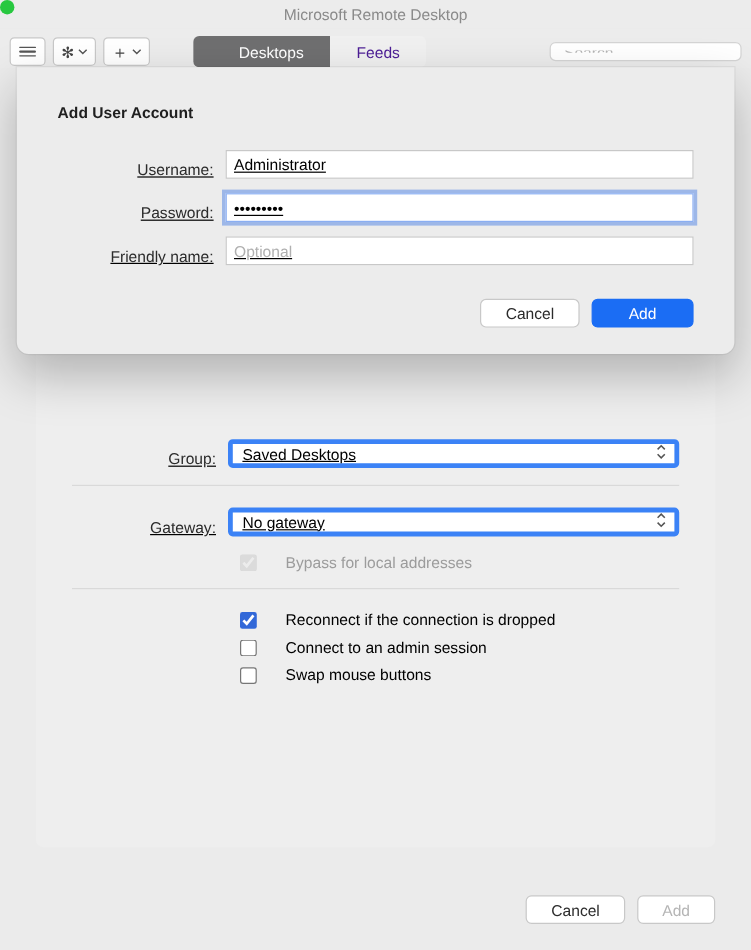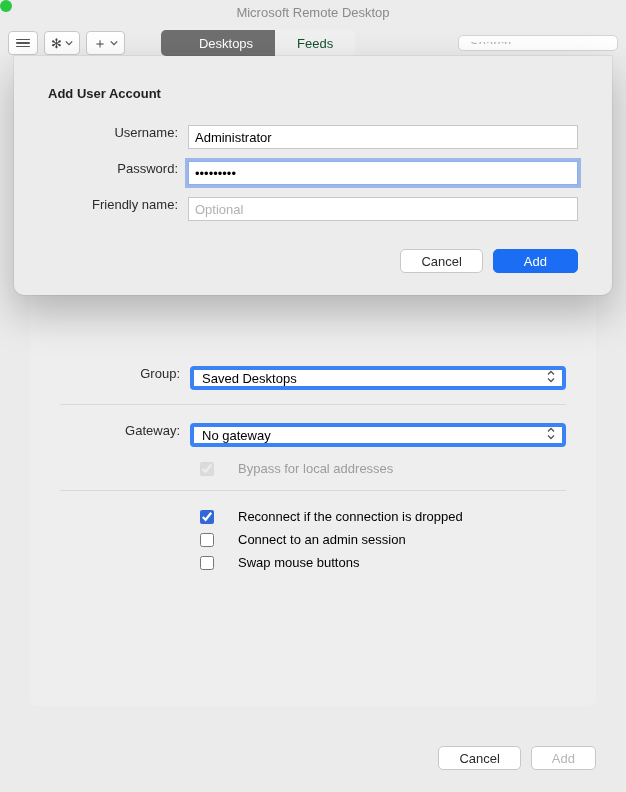--- a/index.html
+++ b/index.html
@@ -56,21 +56,21 @@
       overflow: hidden;
       height: 26px;
       margin-left: 30px;
     }
     .seg-item {
       padding: 0 22px;
       display: flex;
       align-items: center;
       font-size: 13px;
       background: #f0f0f0;
-      color: #14532d;
+      color: #4c1d95;
     }
     .seg-item.active { background: #6f6f70; color: #fff; padding-left: 38px; }
     .search-wrap {
       margin-left: auto;
       width: 160px;
       height: 16px;
       background: #fff;
       border: 1px solid #d4d4d4;
       border-radius: 5px;
       display: flex;
@@ -94,22 +94,23 @@
     
     .back-panel {
       position: absolute;
       top: 20px; left: 30px; right: 30px; bottom: 86px;
       background: #eeeeee;
       border-radius: 6px;
       padding: 20px 30px;
     }
     .form-row {
       display: flex;
-      align-items: flex-start;
+      align-items: flex-end;
       margin-bottom: 14px;
+      text-decoration: underline;
     }
     .form-row .lbl {
       width: 130px;
       text-align: right;
       padding-right: 10px;
       font-size: 13px;
       color: #2b2b2b;
     }
     .mac-select {
       flex: 1;

